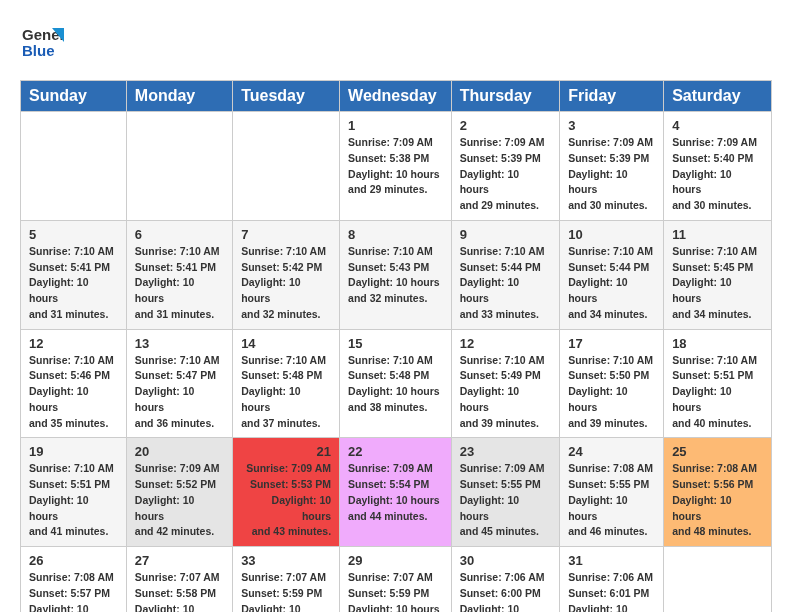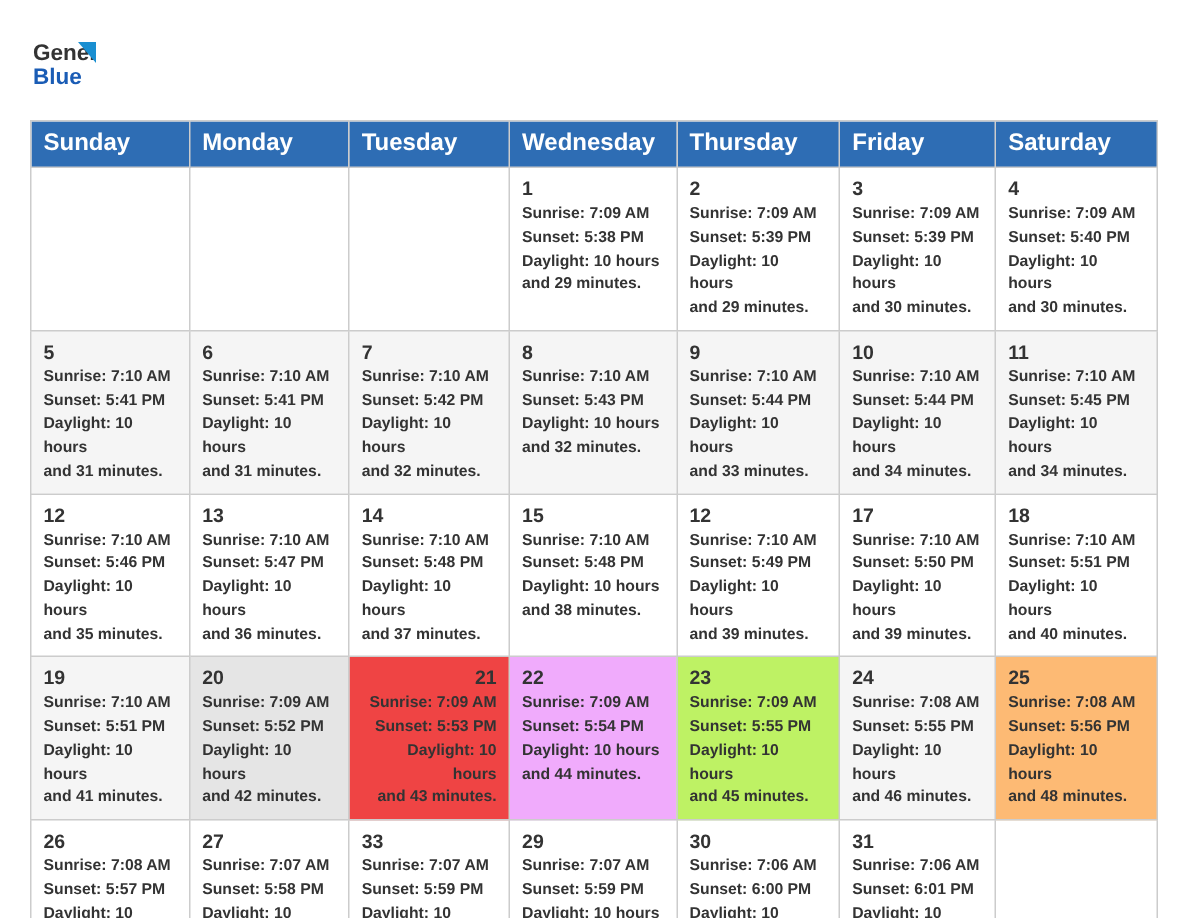--- a/index.html
+++ b/index.html
@@ -269,21 +269,21 @@
 Daylight: 10 hours
 and 43 minutes.</div>
         </td>
         <td style="background: #f0abfc;">
           <span class="day-number">22</span>
           <div class="day-info" style="white-space: pre-line;">Sunrise: 7:09 AM
 Sunset: 5:54 PM
 Daylight: 10 hours
 and 44 minutes.</div>
         </td>
-        <td style="background: #bef264;">
+        <td style="background: #e5e5e5;">
           <span class="day-number">23</span>
           <div class="day-info" style="white-space: pre-line;">Sunrise: 7:09 AM
 Sunset: 5:55 PM
 Daylight: 10 hours
 and 45 minutes.</div>
         </td>
         <td style="background: rgb(245, 245, 245);">
           <span class="day-number">24</span>
           <div class="day-info" style="white-space: pre-line;">Sunrise: 7:08 AM
 Sunset: 5:55 PM

